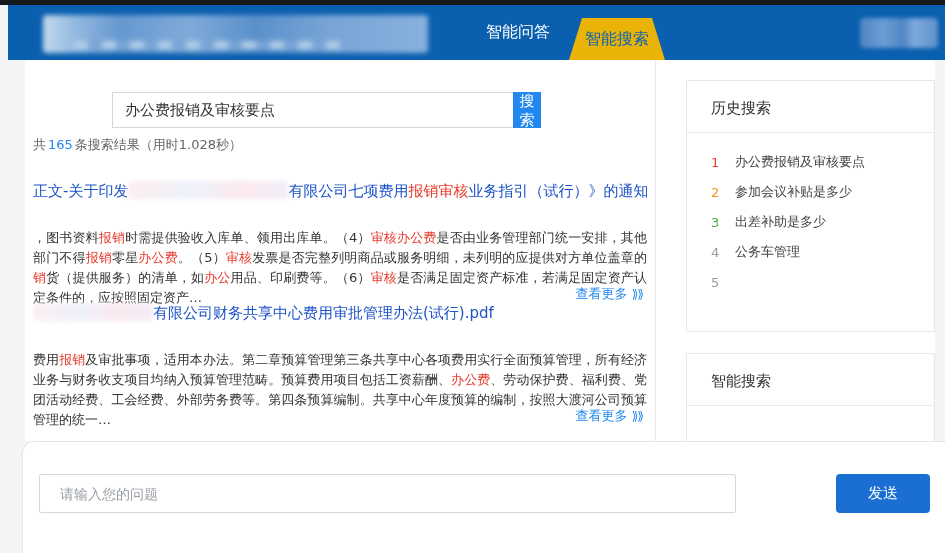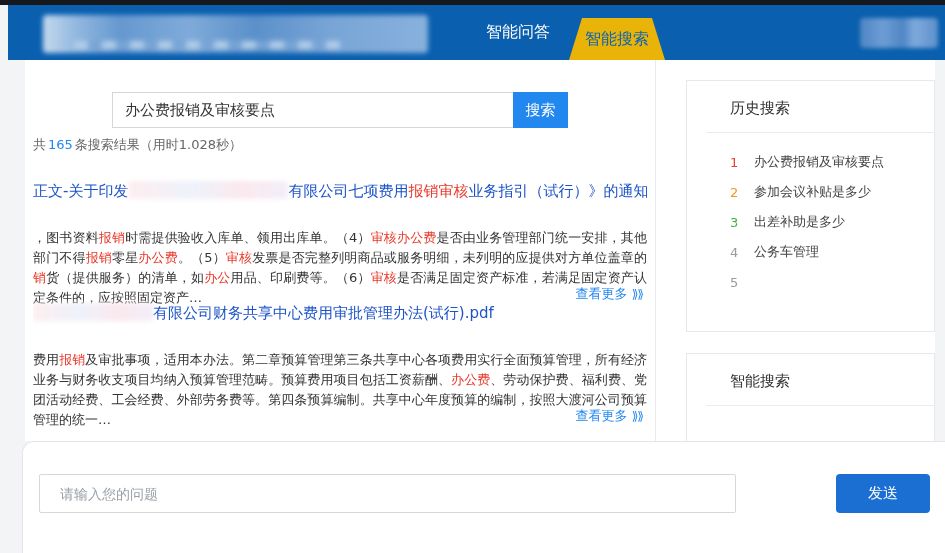--- a/index.html
+++ b/index.html
@@ -22,40 +22,40 @@
   .tab-active { position:absolute; left:561px; top:13px; width:96px; height:42px; background:#eab308;
     clip-path:polygon(13px 0, 83px 0, 96px 42px, 0 42px);
     display:flex; align-items:center; justify-content:center; color:#0b64b4; font-size:16px; cursor:pointer; }
 
   
   .content-bg { position:absolute; left:25px; top:60px; width:910px; height:381px; background:#fff; }
   .results-col { position:absolute; left:25px; top:60px; width:631px; height:381px; background:#fff; border-right:1px solid #e8eaed; }
 
   .search-input { position:absolute; left:87px; top:32px; width:402px; height:36px; border:1px solid #d4d6d9; border-right:none;
     padding:0 12px; font-size:15px; color:#333; font-family:inherit; outline:none; }
-  .search-btn { position:absolute; left:488px; top:32px; width:55px; height:36px; background:#2287ee; color:#fff;
+  .search-btn { position:absolute; left:488px; top:32px; width:28px; height:36px; background:#2287ee; color:#fff;
     border:none; font-size:15px; font-family:inherit; cursor:pointer; }
 
   .summary { position:absolute; left:8px; top:76px; font-size:13px; color:#666; }
   .summary .count { color:#2287ee; margin:0 2px; }
 
   .result { position:absolute; left:8px; width:614px; }
   .result-1 { top:118px; }
   .result-2 { top:240px; }
   .r-title { font-size:15px; color:#1d53c8; line-height:26px; white-space:nowrap; overflow:hidden; cursor:pointer; }
   .r-title .part-hl { color:#e8392a; }
   .r-snippet { position:relative; margin-top:24px; font-size:13px; color:#333; line-height:20px; text-align:justify; }
   .r-snippet .part-hl { color:#e8392a; }
   .part-blur { display:inline-block; height:18px; vertical-align:-3px; border-radius:3px;
     background:linear-gradient(90deg,#fdeef0,#eef2fb 40%,#fbe9ee 70%,#f3eef8); filter:blur(2px); }
   .more-link { position:absolute; right:4px; bottom:4px; background:#fff; padding-left:8px; color:#2287ee; font-size:13px; cursor:pointer; }
   .more-link .chev { font-size:12px; letter-spacing:-1px; }
 
   
-  .side-panel { position:absolute; left:686px; width:249px; background:#fff; border:1px solid #e6e8eb;padding-left:19px; }
+  .side-panel { position:absolute; left:686px; width:249px; background:#fff; border:1px solid #e6e8eb; }
   .panel-history { top:80px; height:252px; }
   .panel-hot { top:353px; height:120px; }
   .panel-title { padding:18px 0 14px 24px; font-size:15px; color:#333; border-bottom:1px solid #ececee; }
   .history-list { list-style:none; padding:14px 0 0 24px; }
   .history-list li { display:flex; align-items:center; height:30px; font-size:13px; color:#444; cursor:pointer; }
   .rank { width:16px; margin-right:8px; font-size:13px; }
   .rank-1 { color:#e8402f; } .rank-2 { color:#f5941d; } .rank-3 { color:#43b244; }
   .rank-4, .rank-5 { color:#9a9a9a; }
 
   

